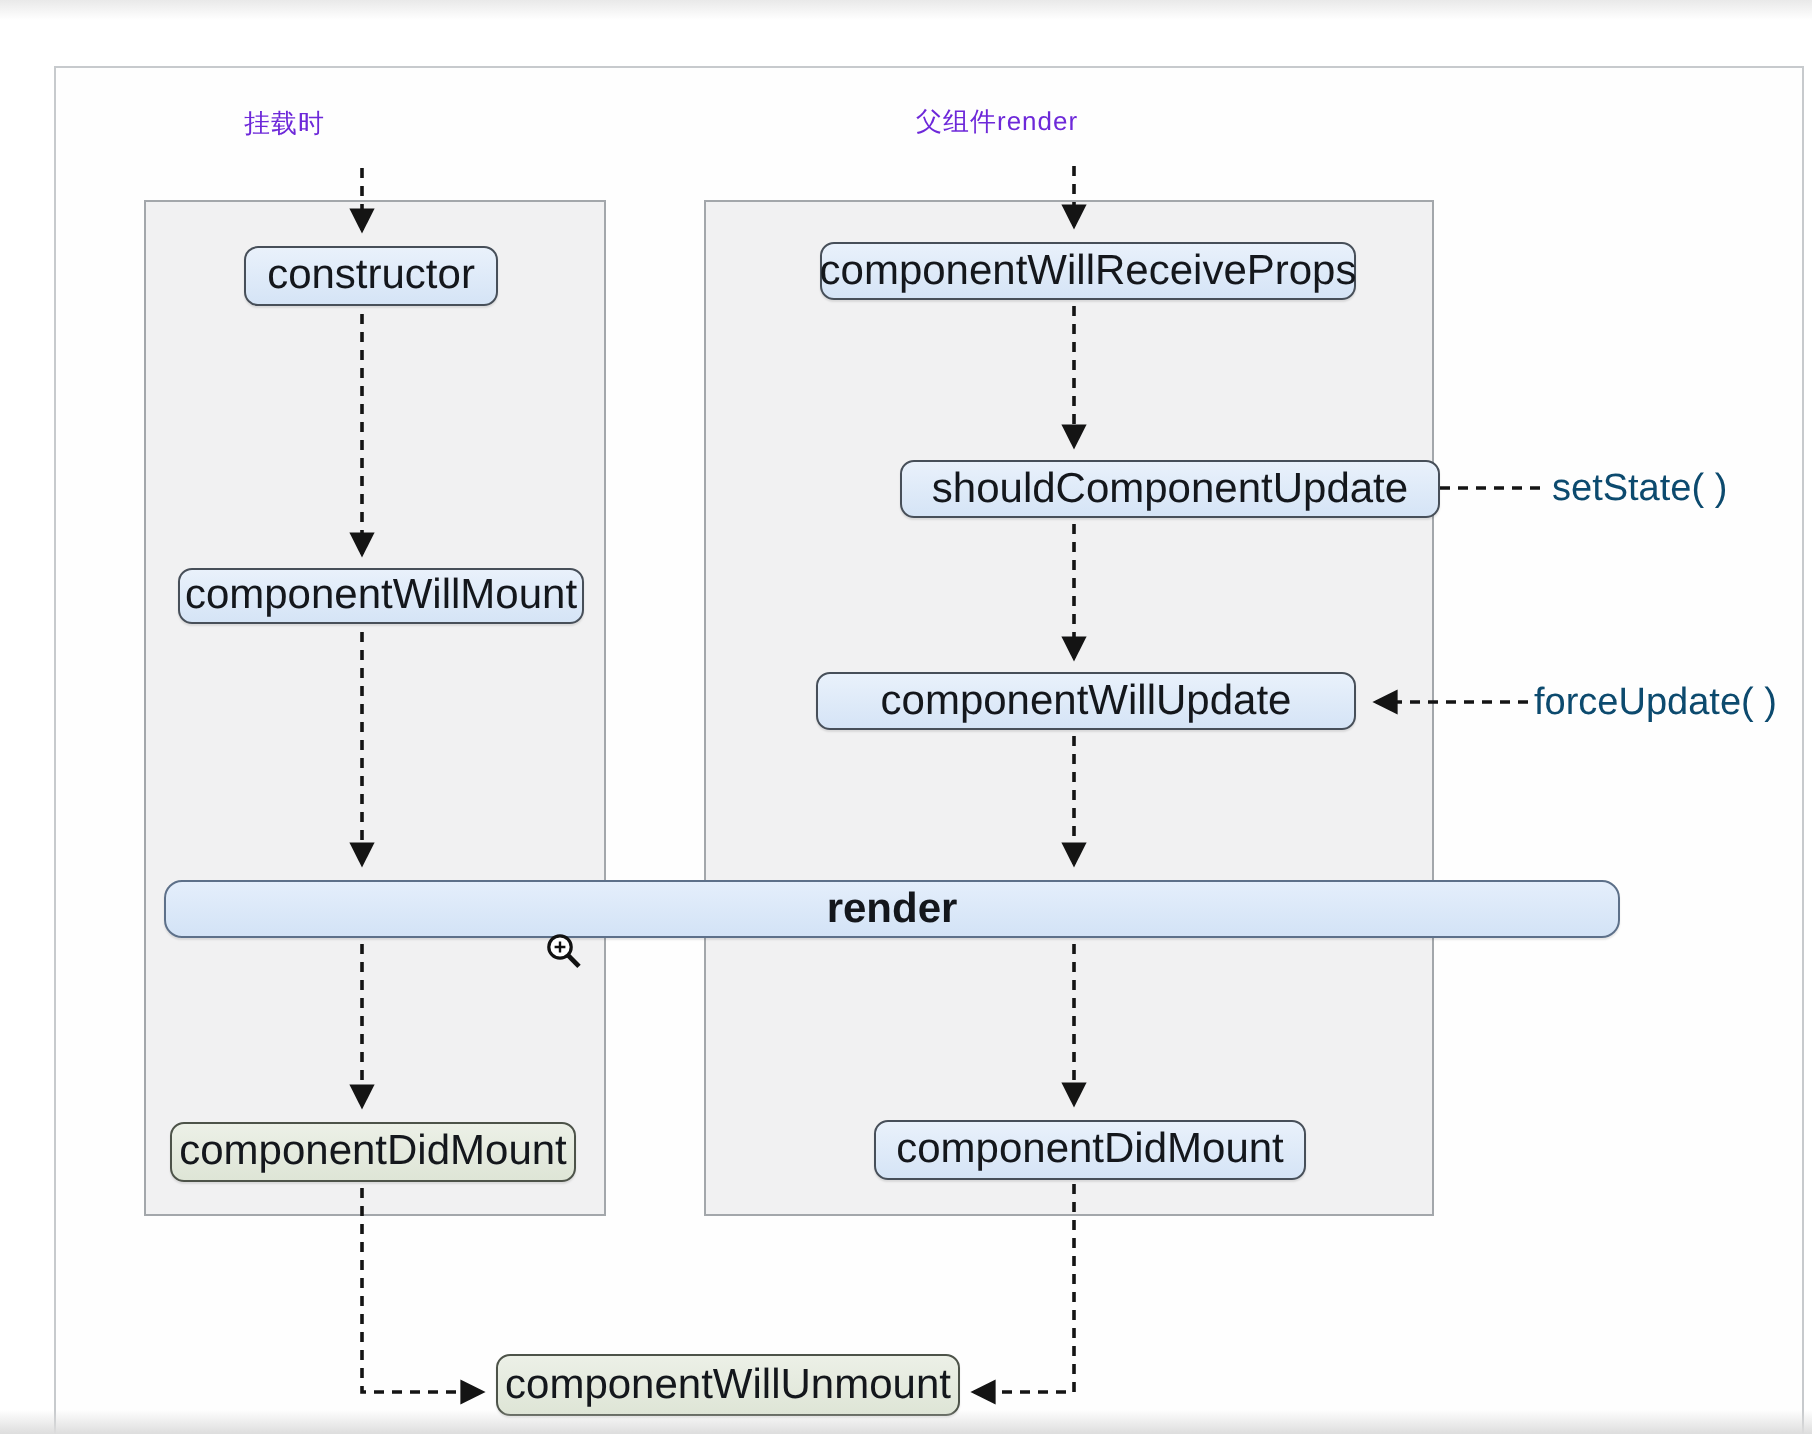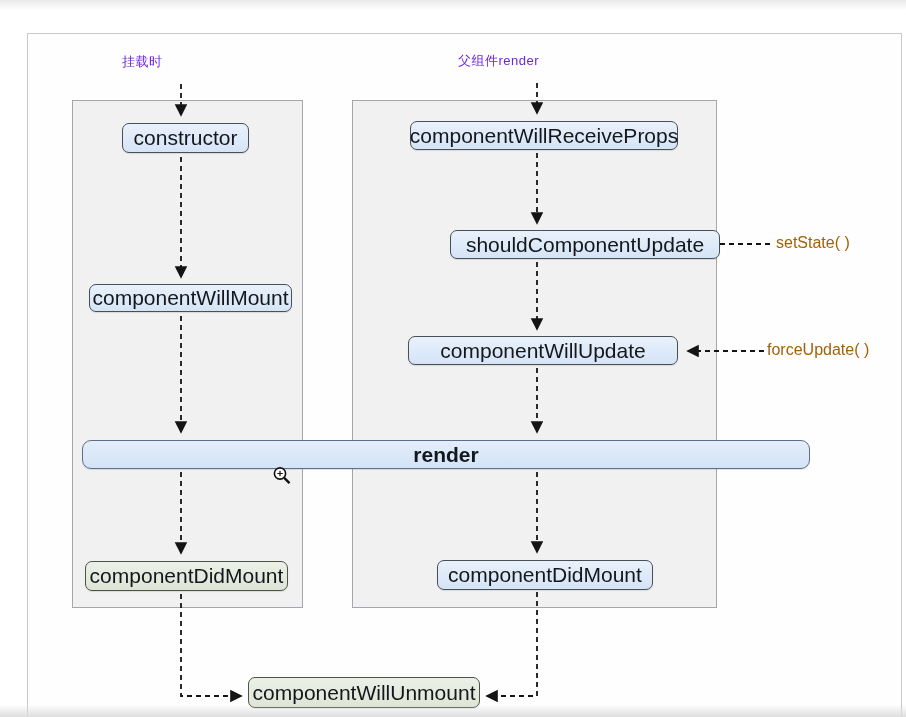--- a/index.html
+++ b/index.html
@@ -40,21 +40,21 @@
   }
   .node-green{
     background:linear-gradient(180deg,#ecf0e7 0%,#dee5d6 100%);
     border-color:#4d5349;
   }
   .node-render{
     border-color:#5d7089;border-radius:9px;font-weight:bold;
     background:linear-gradient(180deg,#e4eefb 0%,#d3e3f6 100%);
   }
   .annotation{
-    position:absolute;font-size:16px;color:#a16207;white-space:nowrap;
+    position:absolute;font-size:19px;color:#0c4a6e;white-space:nowrap;
   }
   .arrows{position:absolute;left:0;top:0;width:906px;height:717px;pointer-events:none;}
   .cursor-icon{position:absolute;left:272px;top:466px;width:21px;height:21px;}
 </style>
 </head>
 <body>
 
 <div class="top-fade"></div>
 
 <div class="outer-frame"></div>

